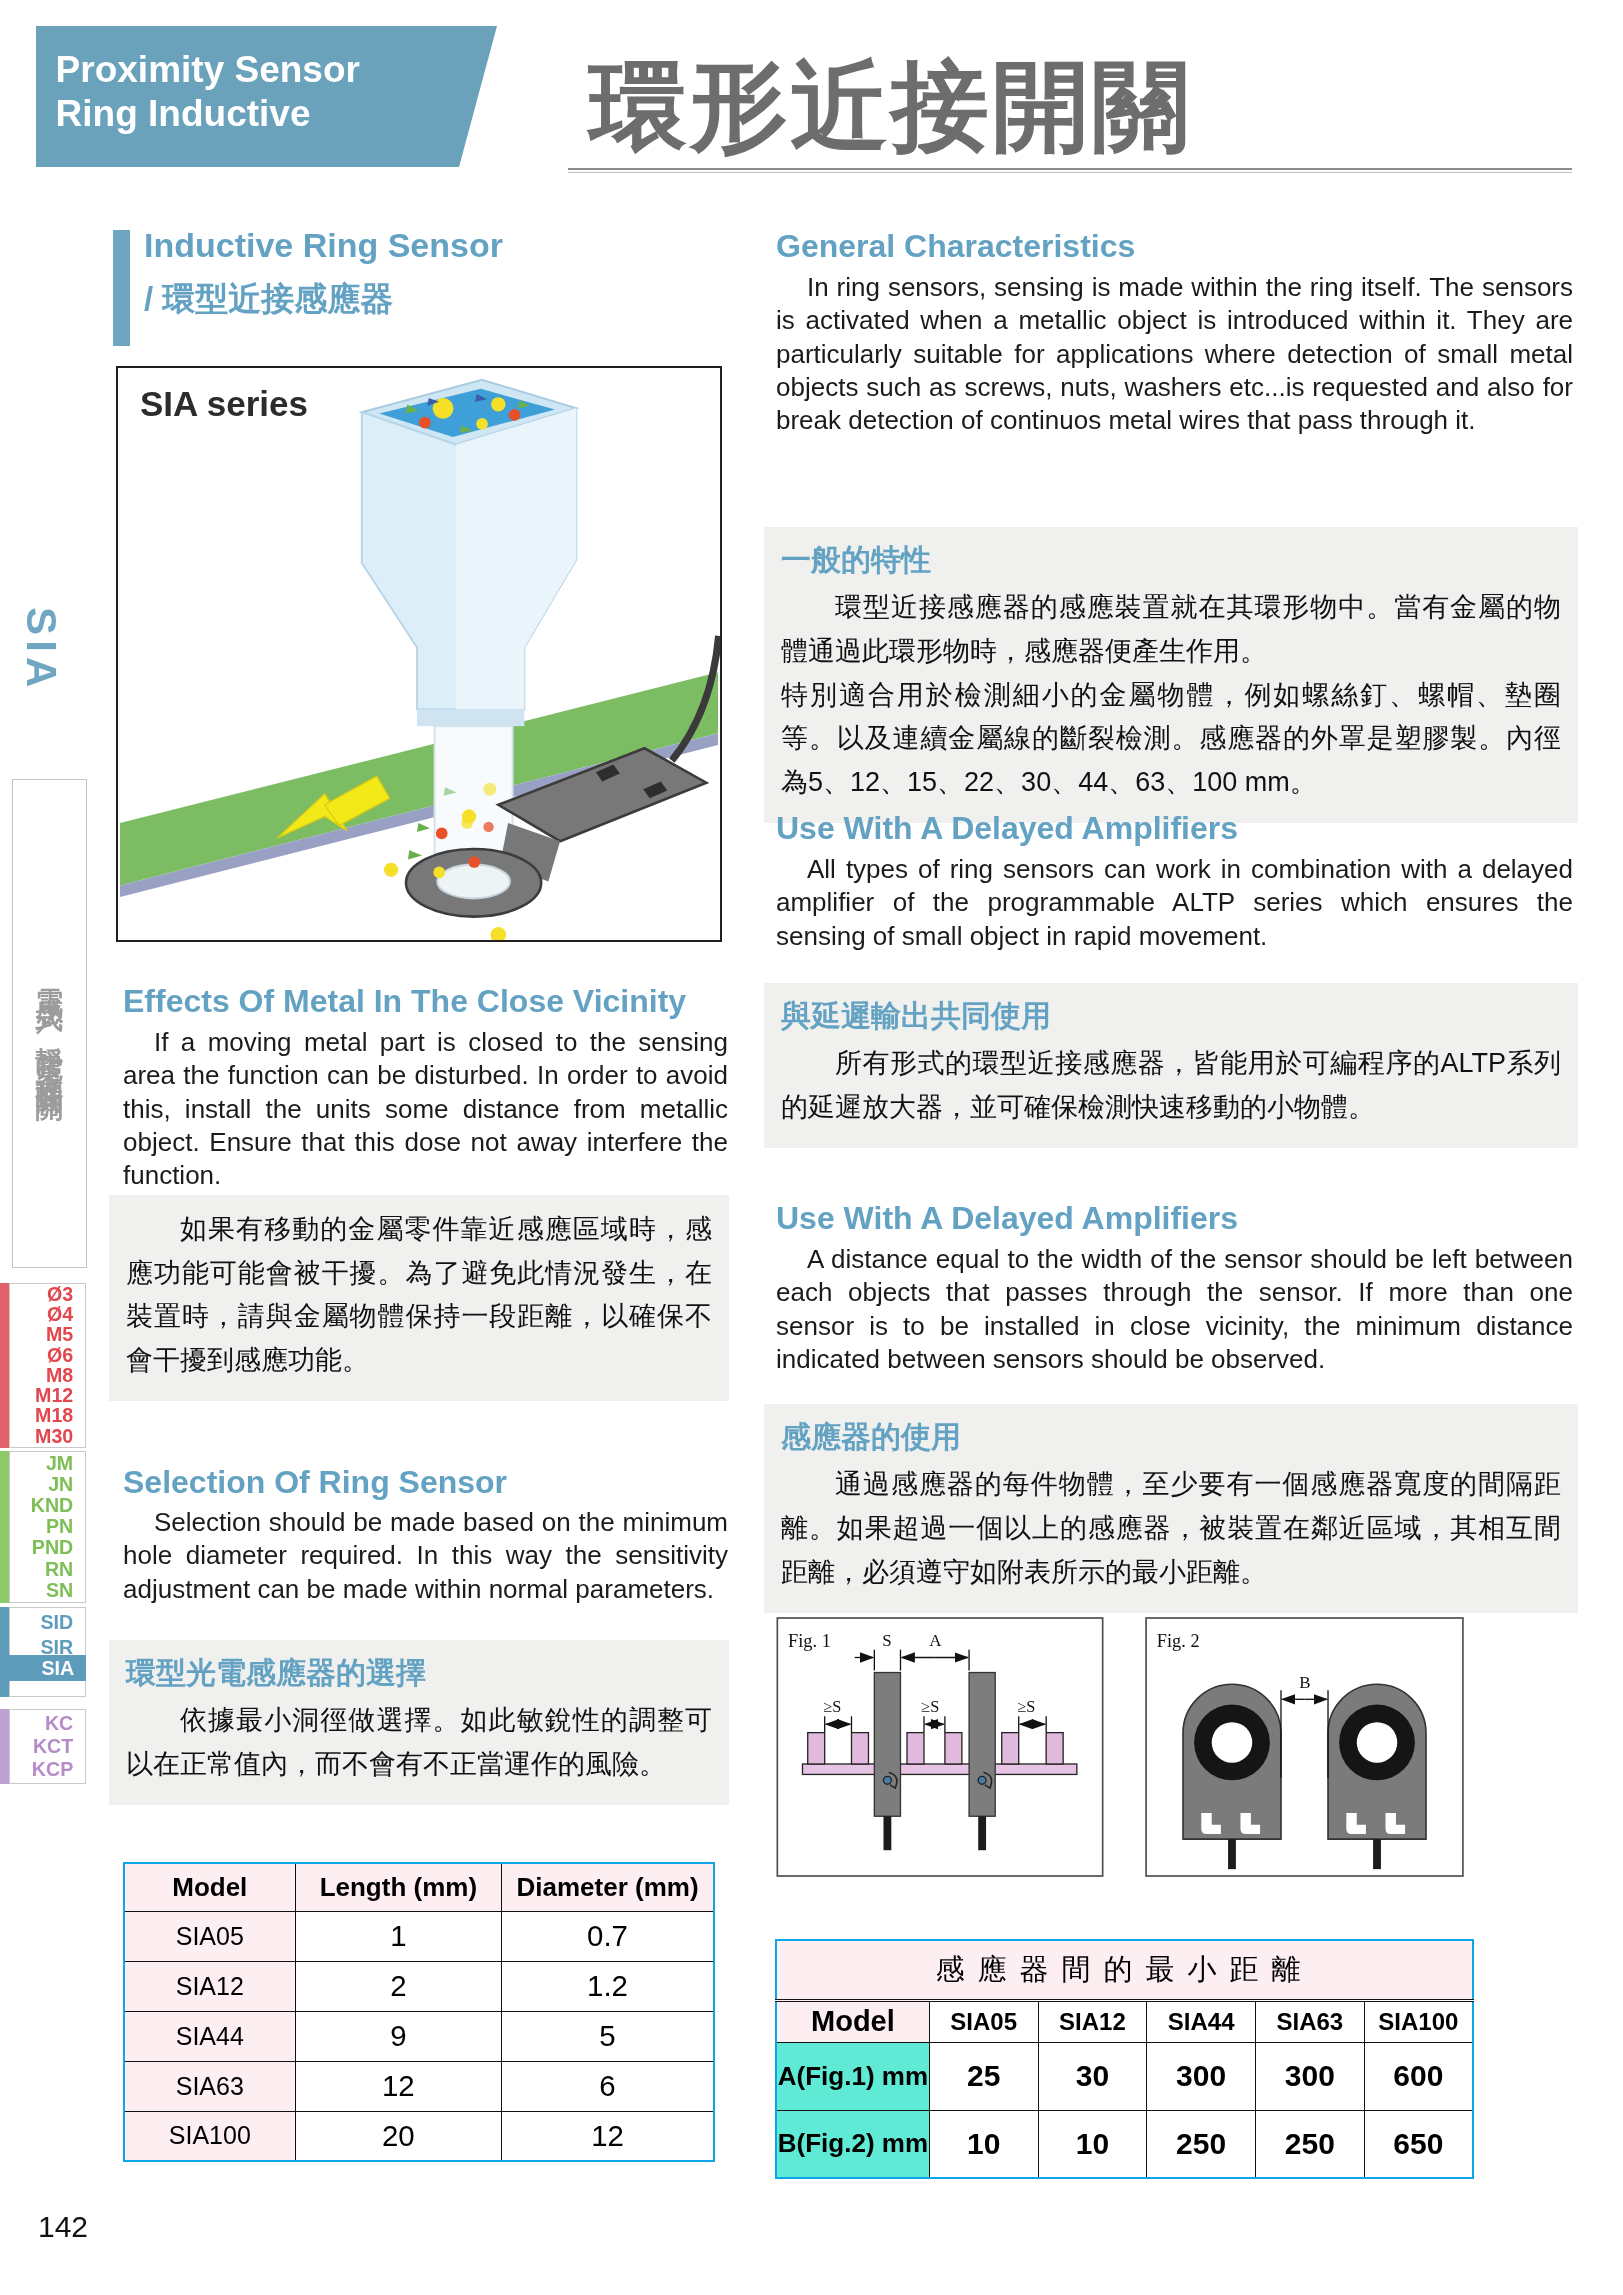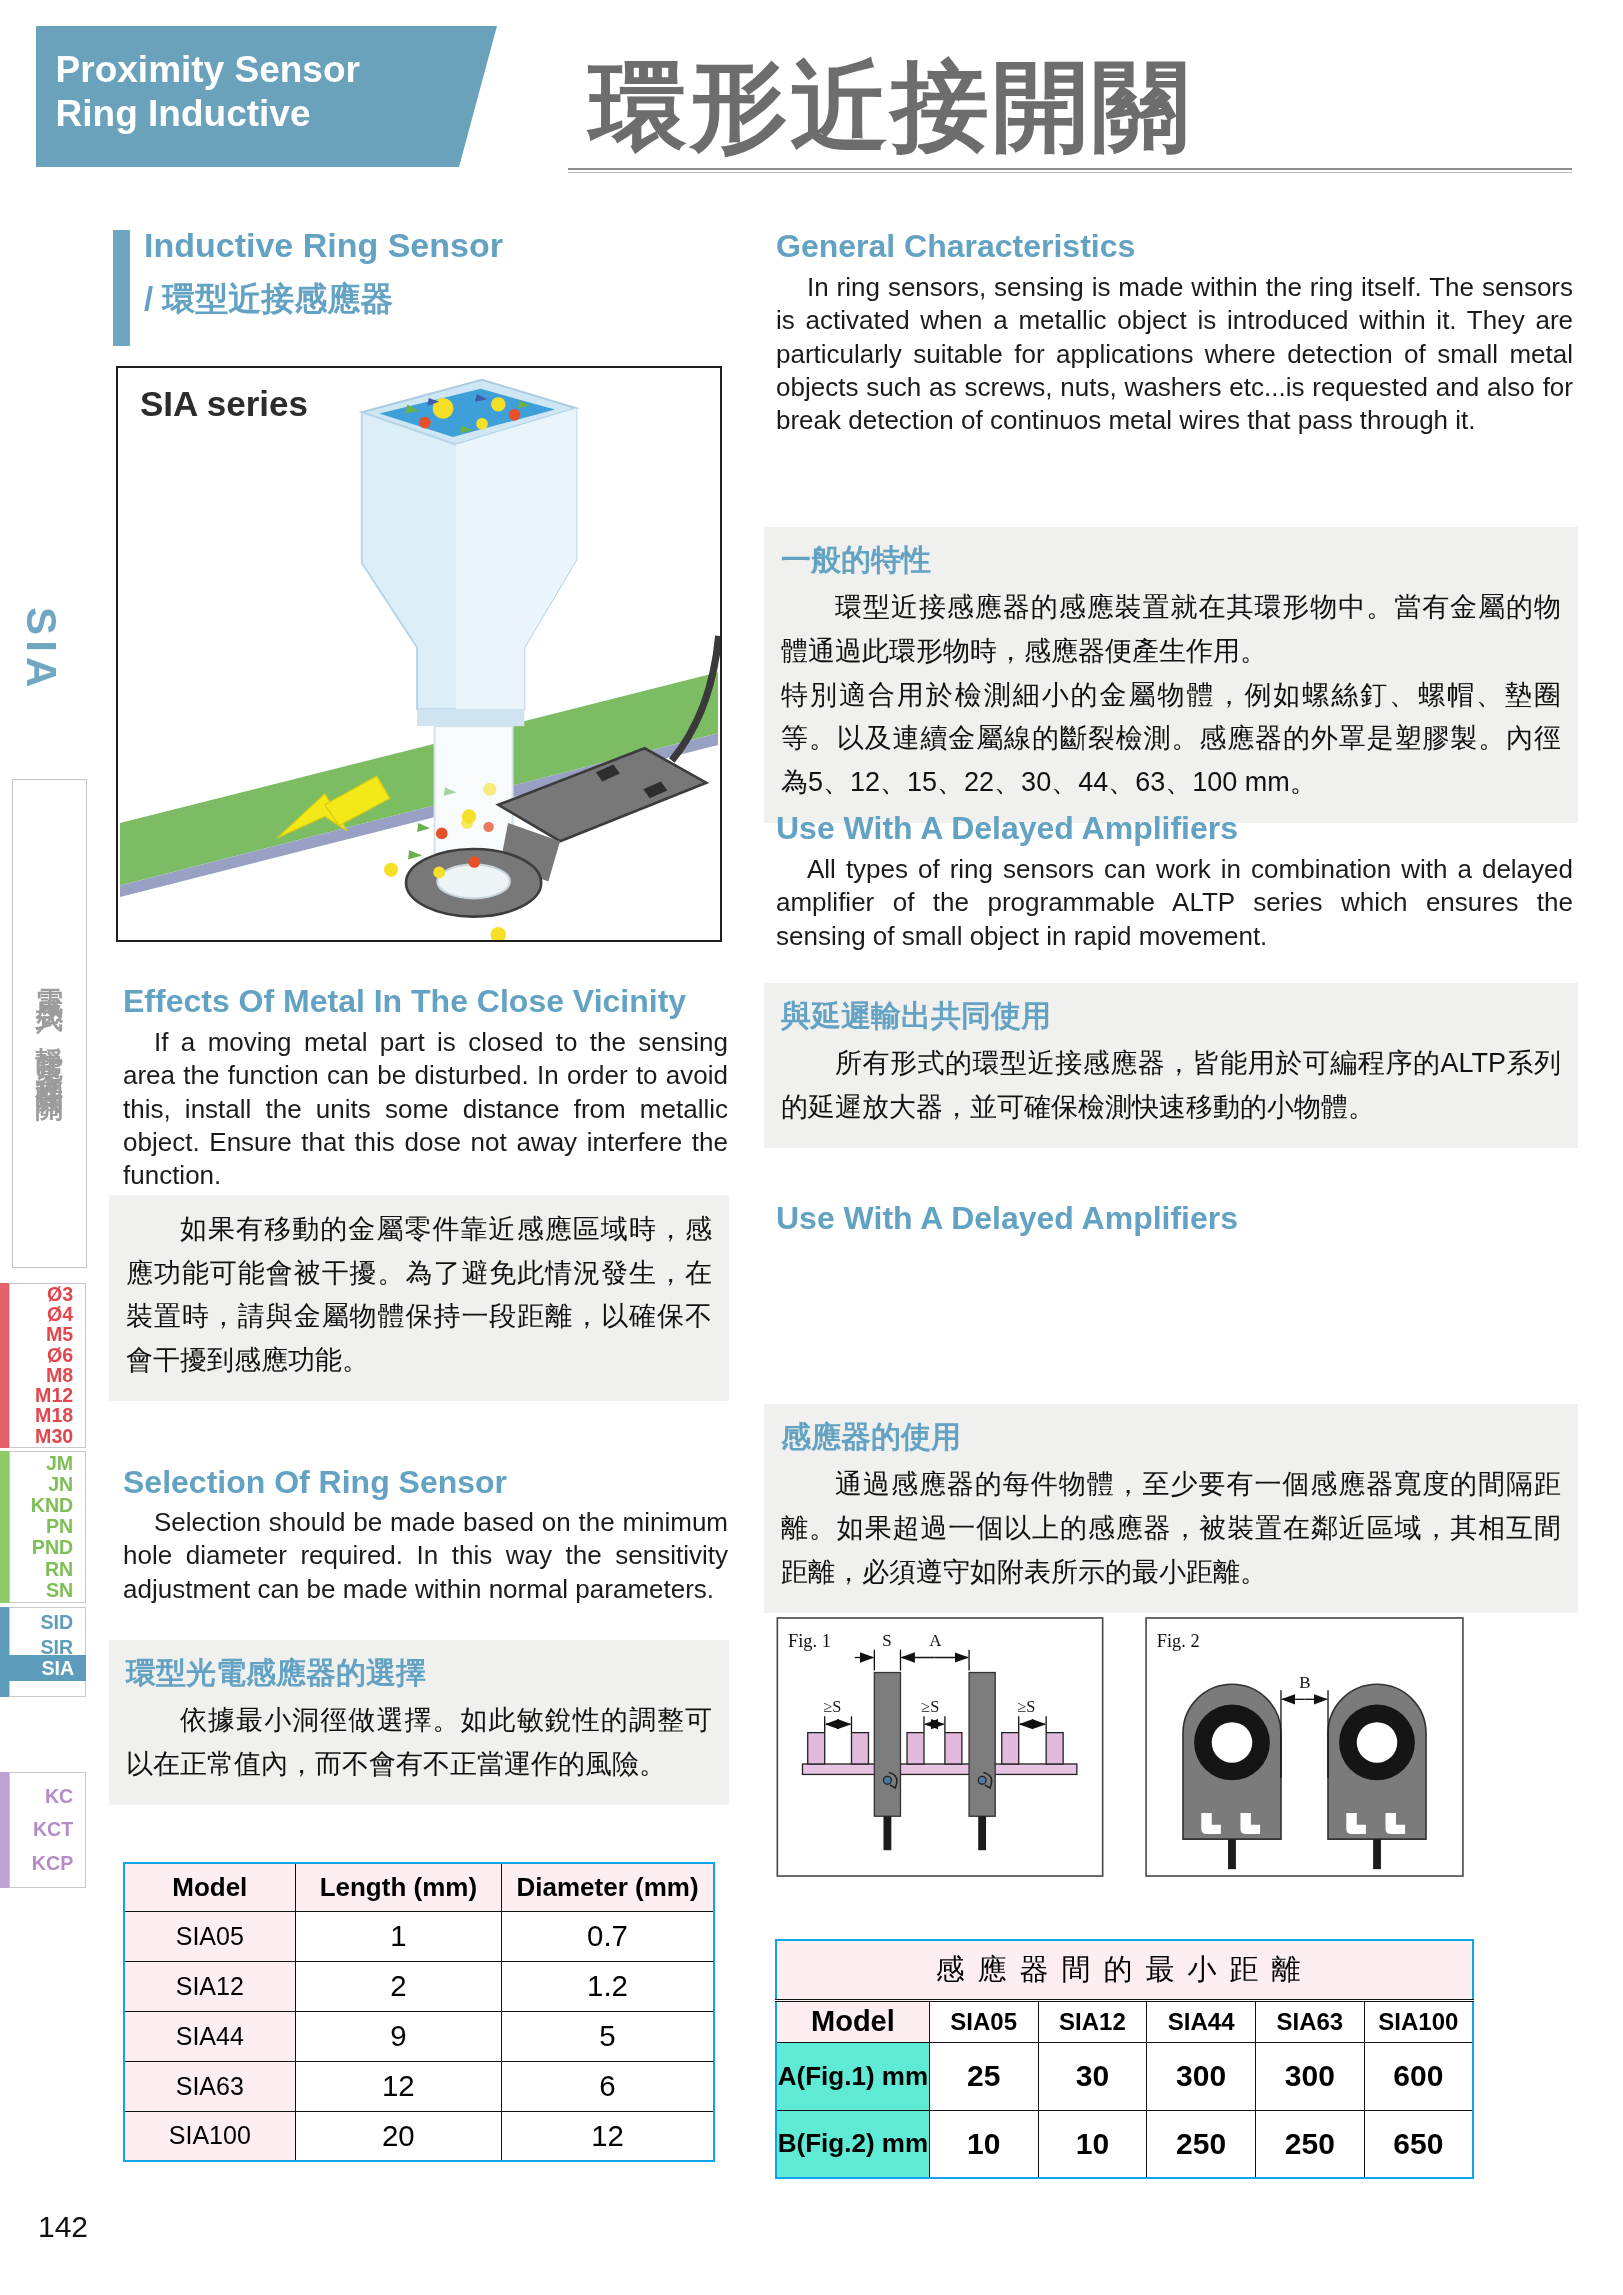--- a/index.html
+++ b/index.html
@@ -125,21 +125,21 @@
 
   <div class="side-group g-blue" style="top:1607px;height:90px;">
     <div class="bar"></div>
     <div class="box" style="justify-content:flex-start;">
       <div style="margin-top:5.2px;">SID</div>
       <div style="margin-top:5.2px;">SIR</div>
     </div>
     <div class="active-row">SIA</div>
   </div>
 
-  <div class="side-group g-purple" style="top:1772px;height:116px;">
+  <div class="side-group g-purple" style="top:1709px;height:75px;">
     <div class="bar"></div>
     <div class="box">
       <div>KC</div>
       <div>KCT</div>
       <div>KCP</div>
     </div>
   </div>
 
   <div class="accent-bar"></div>
   <div class="h1a">Inductive Ring Sensor</div>
@@ -263,20 +263,21 @@
 
   <div class="h-en" style="left:776px;top:810px;">Use With A Delayed Amplifiers</div>
   <div class="para" style="left:776px;top:853px;width:797px;">All types of ring sensors can work in combination with a delayed amplifier of the programmable ALTP series which ensures the sensing of small object in rapid movement.</div>
 
   <div class="gray-block" style="left:764px;top:983px;width:814px;">
     <div class="zh-head">與延遲輸出共同使用</div>
     <div class="zh-body ind">所有形式的環型近接感應器，皆能用於可編程序的ALTP系列的延遲放大器，並可確保檢測快速移動的小物體。</div>
   </div>
 
   <div class="h-en" style="left:776px;top:1200px;">Use With A Delayed Amplifiers</div>
+  <div class="para" style="left:776px;top:1243px;width:797px;">A distance equal to the width of the sensor should be left between each objects that passes through the sensor. If more than one sensor is to be installed in close vicinity, the minimum distance indicated between sensors should be observed.</div>
 
   <div class="gray-block" style="left:764px;top:1404px;width:814px;">
     <div class="zh-head">感應器的使用</div>
     <div class="zh-body ind">通過感應器的每件物體，至少要有一個感應器寬度的間隔距離。如果超過一個以上的感應器，被裝置在鄰近區域，其相互間距離，必須遵守如附表所示的最小距離。</div>
   </div>
 
   <div class="figbox" style="left:776px;">
     <svg width="328" height="260" viewBox="0 0 501 398">
       <defs>
           <marker id="ah1" markerWidth="12" markerHeight="10" refX="10" refY="4" orient="auto">

